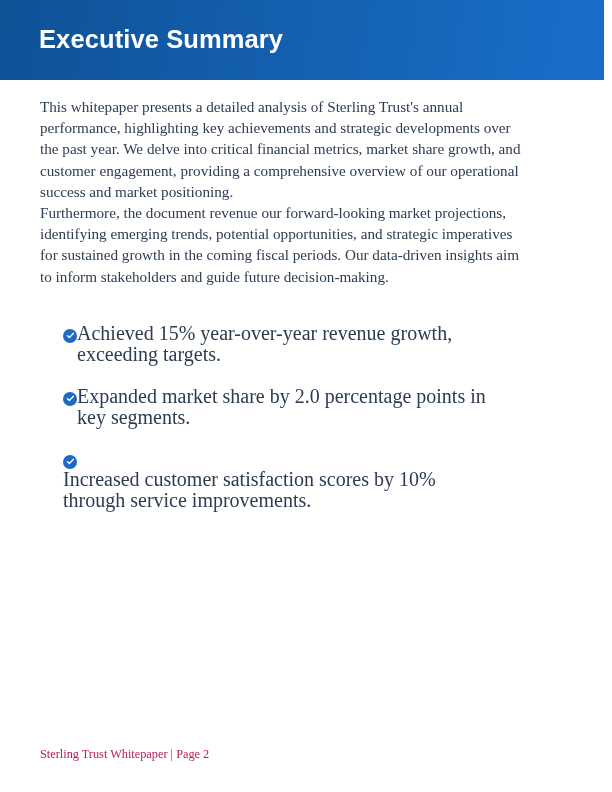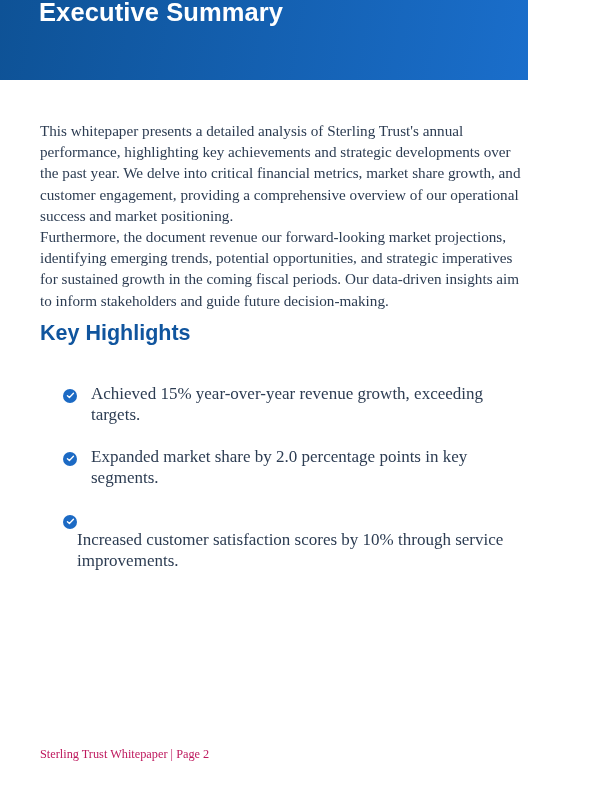--- a/index.html
+++ b/index.html
@@ -20,39 +20,40 @@
     height: 792px;
     background: #ffffff;
     box-sizing: border-box;
   }
 
   
   .page-header {
     position: absolute;
     top: 0;
     left: 0;
-    width: 528px;
+    width: 604px;
     height: 80px;
     background: linear-gradient(100deg, #0d4e90 0%, #115architecture 0%, #0e5296 2%, #1463b6 62%, #1a6ecb 100%);
     display: flex;
+    align-items: center;
   }
   .page-header-title {
     font-family: "Liberation Sans", "DejaVu Sans", sans-serif;
     font-size: 25.5px;
     font-weight: bold;
     color: #ffffff;
     letter-spacing: 0.1px;
     margin-left: 39px;
     line-height: 1;
   }
 
   
   .content {
     position: absolute;
-    top: 92px;
+    top: 68px;
     left: 0;
     width: 567px;
     padding: 0 40px 0 40px;
     box-sizing: border-box;
   }
 
   .intro-block {
     margin-top: 28px;
   }
 
@@ -101,24 +102,23 @@
     display: inline-flex;
     align-items: center;
     justify-content: center;
     margin-top: 6px;
   }
   .check-badge svg {
     display: block;
   }
   .highlight-text {
     font-family: "Liberation Serif", "DejaVu Serif", serif;
-    font-size: 17px;
+    font-size: 20px;
     line-height: 21px;
     color: #2c3c52;
-    margin-left: 14px;
     max-width: 432px;
   }
 
   
   .page-footer {
     position: absolute;
     left: 40px;
     bottom: 29px;
     font-family: "Liberation Serif", "DejaVu Serif", serif;
     font-size: 12.3px;
@@ -135,21 +135,20 @@
     <div class="page-header-title">Executive Summary</div>
   </div>
 
   <div class="content">
 
     <div class="intro-block">
       <p class="body-paragraph">This whitepaper presents a detailed analysis of Sterling Trust's annual performance, highlighting key achievements and strategic developments over the past year. We delve into critical financial metrics, market share growth, and customer engagement, providing a comprehensive overview of our operational success and market positioning.</p>
       <p class="body-paragraph">Furthermore, the document revenue our forward-looking market projections, identifying emerging trends, potential opportunities, and strategic imperatives for sustained growth in the coming fiscal periods. Our data-driven insights aim to inform stakeholders and guide future decision-making.</p>
     </div>
 
-    <h2 class="section-heading">Key Highlights</h2>
 
     <ul class="highlights-list">
 
       <li class="highlight-item">
         <span class="check-badge" style="background: rgb(28, 106, 196);">
           <svg width="9" height="9" viewBox="0 0 10 10" aria-hidden="true">
             <path d="M1.6 5.2 L3.8 7.3 L8.3 2.6" fill="none" stroke="#ffffff" stroke-width="1.5" stroke-linecap="round" stroke-linejoin="round"></path>
           </svg>
         </span>
         <span class="highlight-text">Achieved 15% year-over-year revenue growth, exceeding targets.</span>

